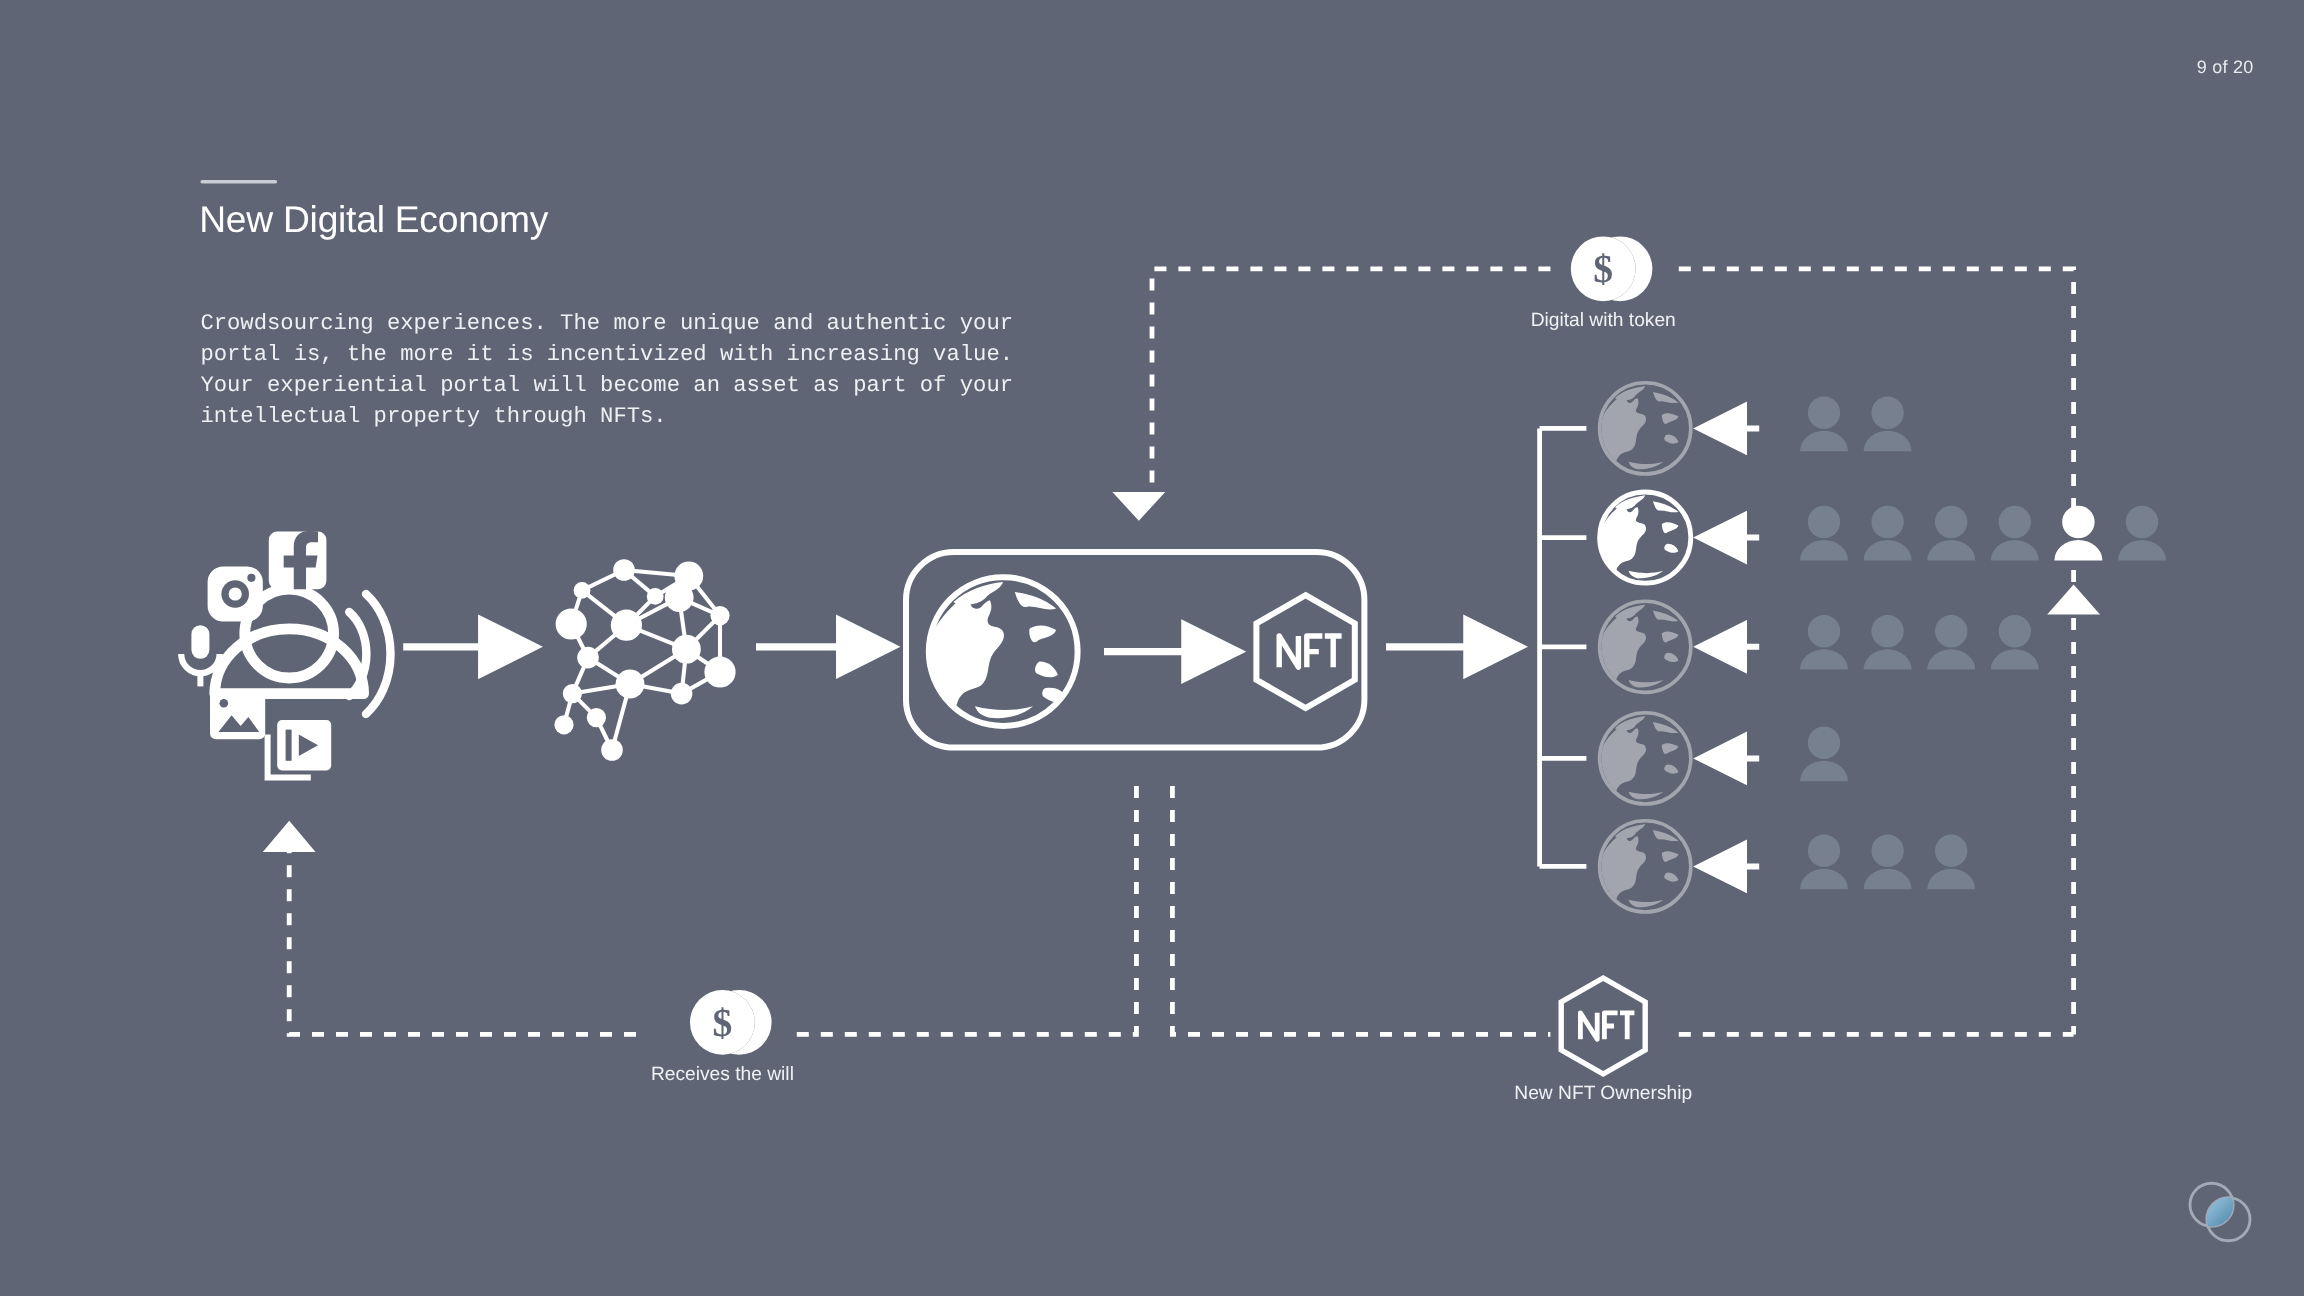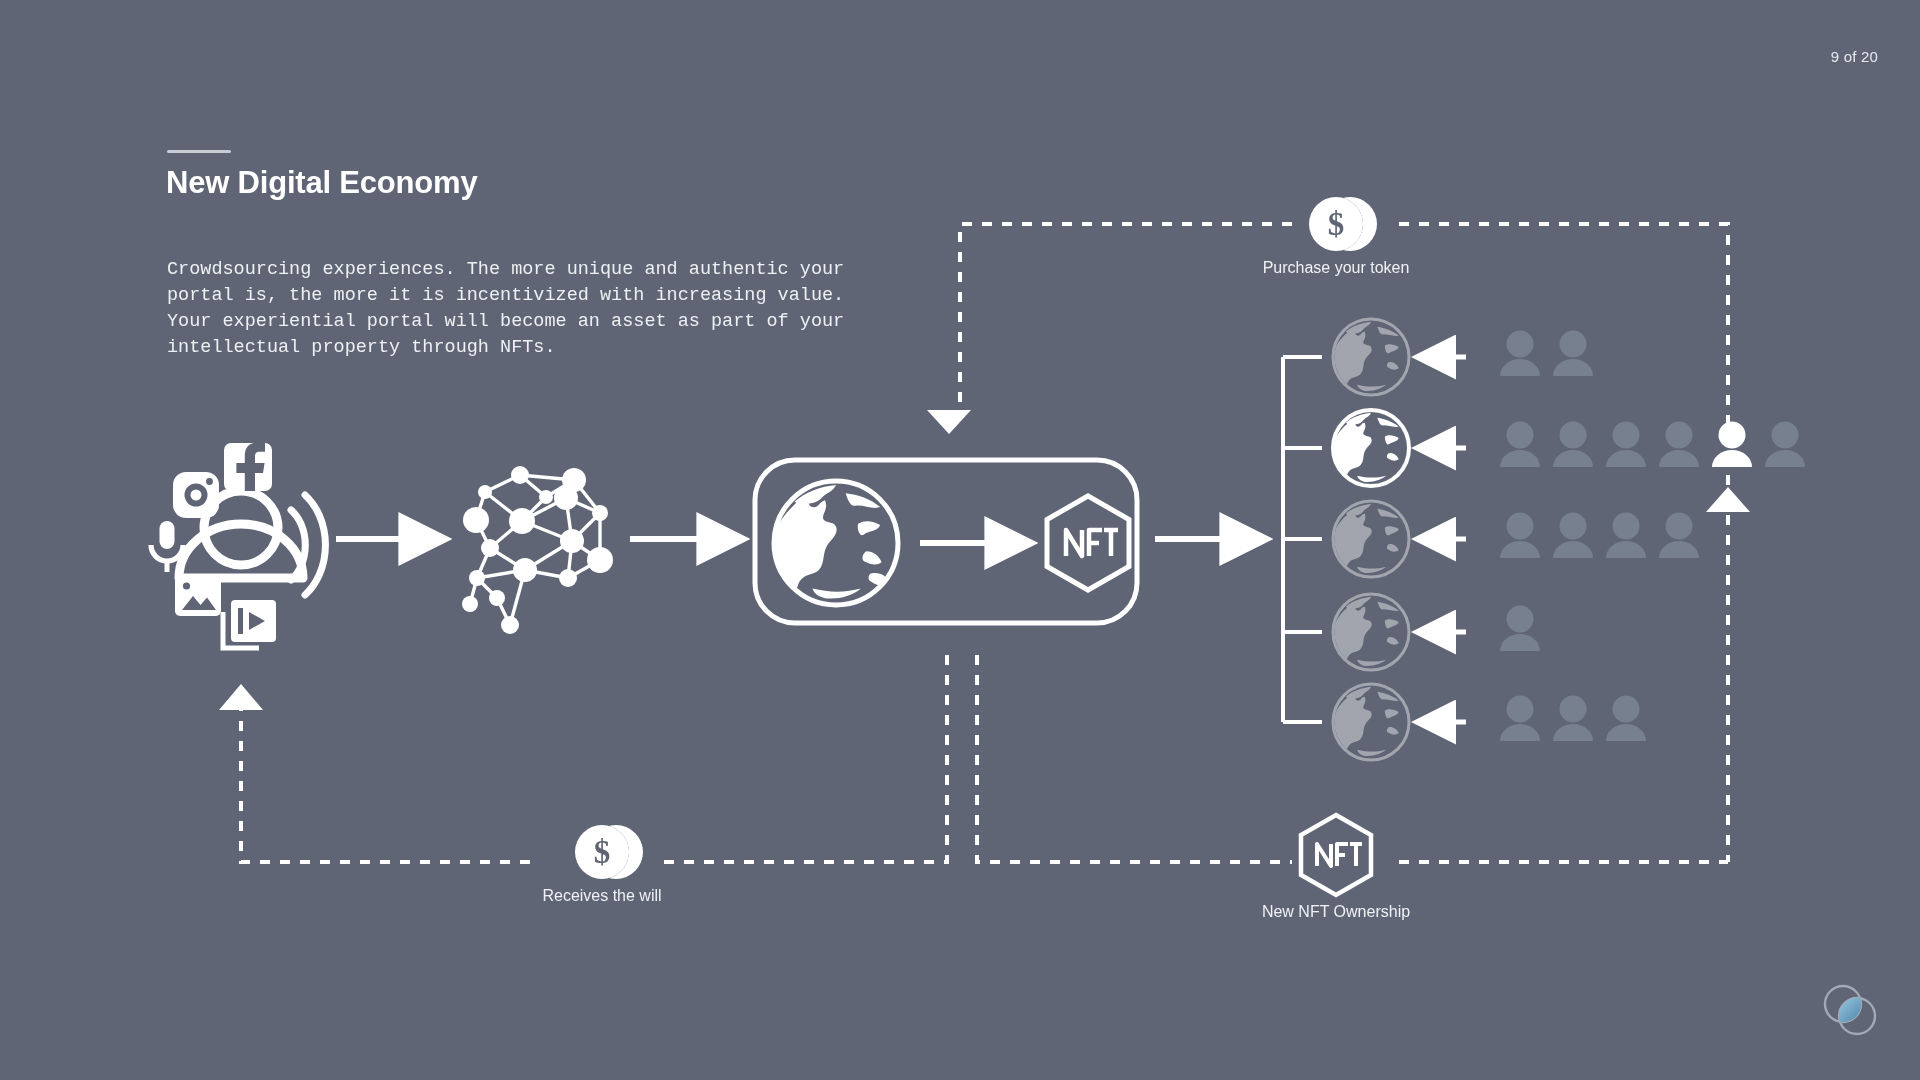--- a/index.html
+++ b/index.html
@@ -17,21 +17,21 @@
   
   #page-indicator{
     right:42px;top:48px;
     font-size:15px;color:#e8eaee;letter-spacing:.2px;
   }
   #title-rule{
     left:167px;top:150px;width:64px;height:3px;background:#c8ccd4;border-radius:2px;
   }
   #page-title{
     left:166px;top:165px;
-    font-size:31px;font-weight:bold;color:#ffffff;letter-spacing:-.2px;
+    font-size:31px;font-weight:normal;color:#ffffff;letter-spacing:-.2px;
   }
   #body-copy{
     left:167px;top:257px;width:690px;
     font-size:18.5px;line-height:26px;color:#eef0f3;font-family:Liberation Mono, monospace;
   }
 
   
   svg.layer{position:absolute;left:0;top:0;width:1920px;height:1080px;overflow:visible;}
 
   
@@ -418,21 +418,21 @@
     <g transform="translate(1336,855)">
       <path d="M0,-40 L35,-20 L35,20 L0,40 L-35,20 L-35,-20 Z" fill="none" stroke="#ffffff" stroke-width="4.5"></path>
       <g fill="none" stroke="#ffffff" stroke-width="4" stroke-linejoin="round">
         <path d="M-19,11 L-19,-11 L-5,11 L-5,-11"></path>
         <path d="M1,11 L1,-11 L12,-11 M1,0 L9,0"></path>
         <path d="M14,-11 L26,-11 M20,-11 L20,11"></path>
       </g>
     </g>
   </svg>
 
-  <div class="caption" id="cap-purchase">Purchase your token</div>
+  <div class="caption" id="cap-purchase">Digital with token</div>
   <div class="caption" id="cap-receives">Receives the will</div>
   <div class="caption" id="cap-nft">New NFT Ownership</div>
 
   <svg class="abs" id="brand-logo" viewBox="0 0 64 64">
     <defs>
       <clipPath id="c1">
           <circle cx="25" cy="26" r="18"></circle>
         </clipPath>
     </defs>
     <circle cx="25" cy="26" r="18" fill="none" stroke="#a9afbb" stroke-width="2.4"></circle>

